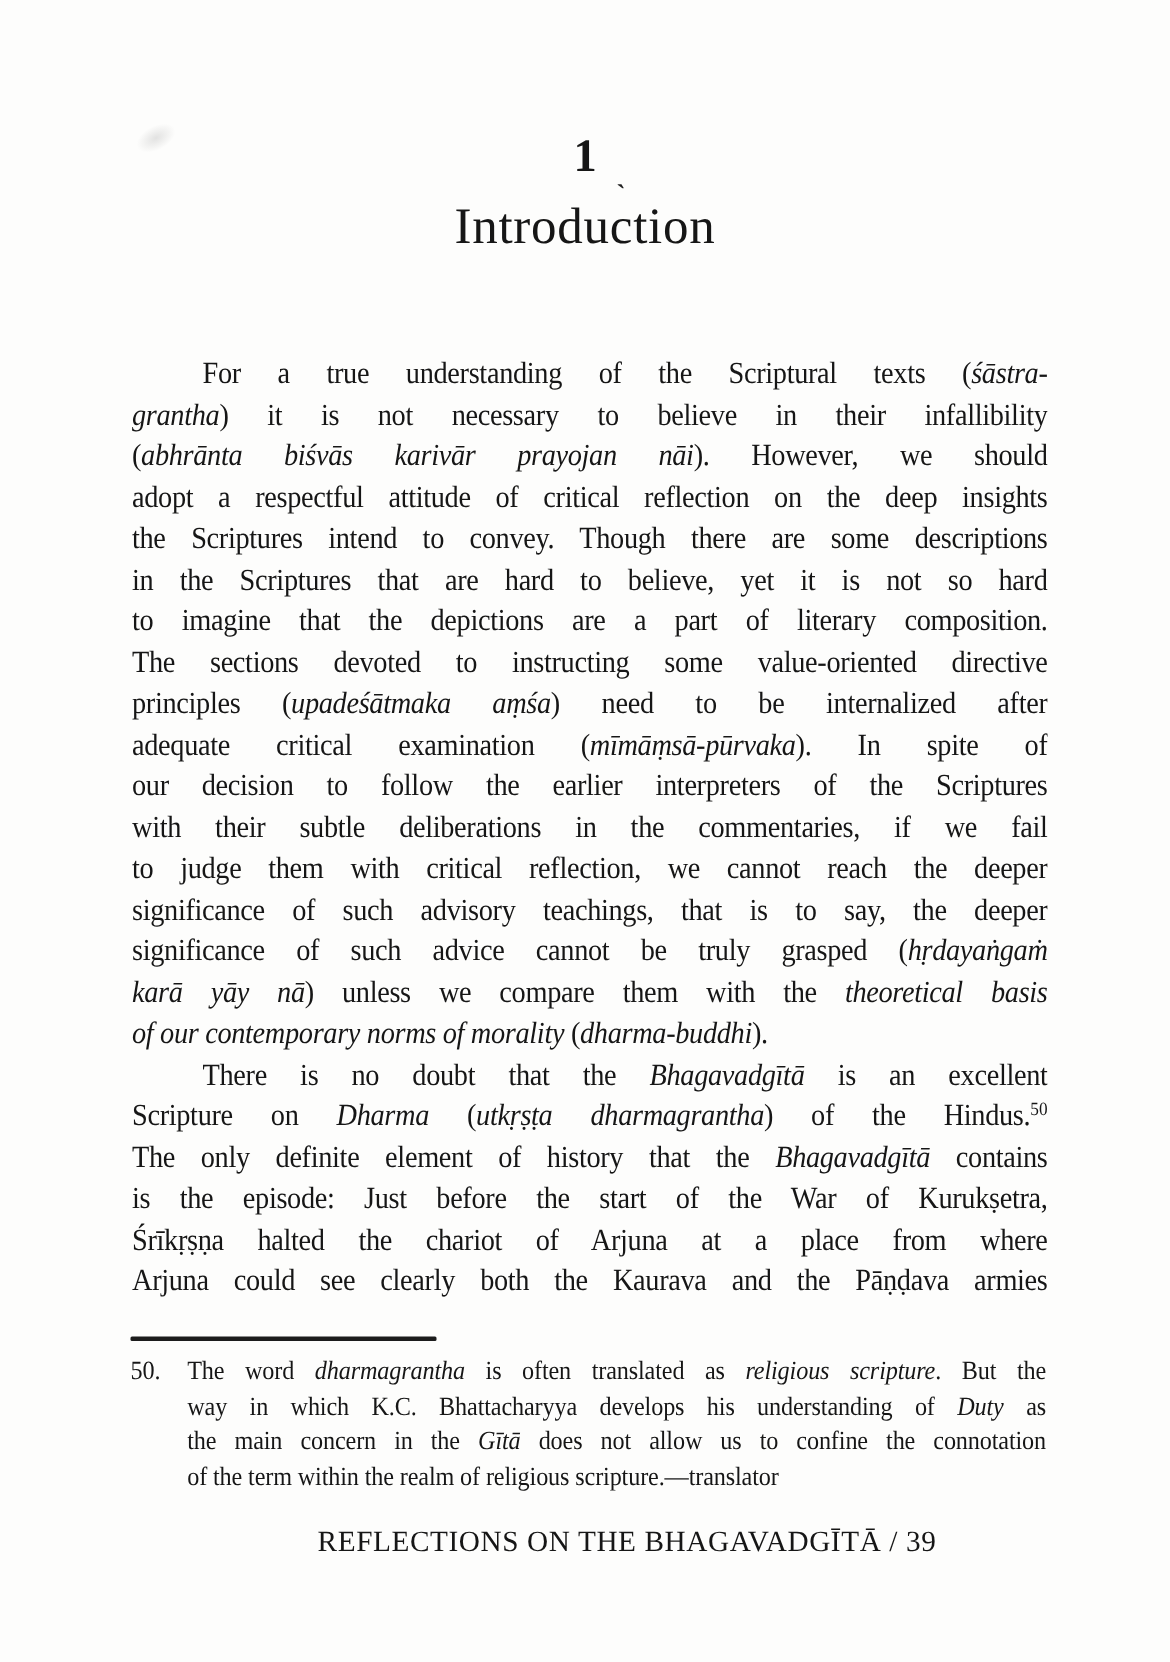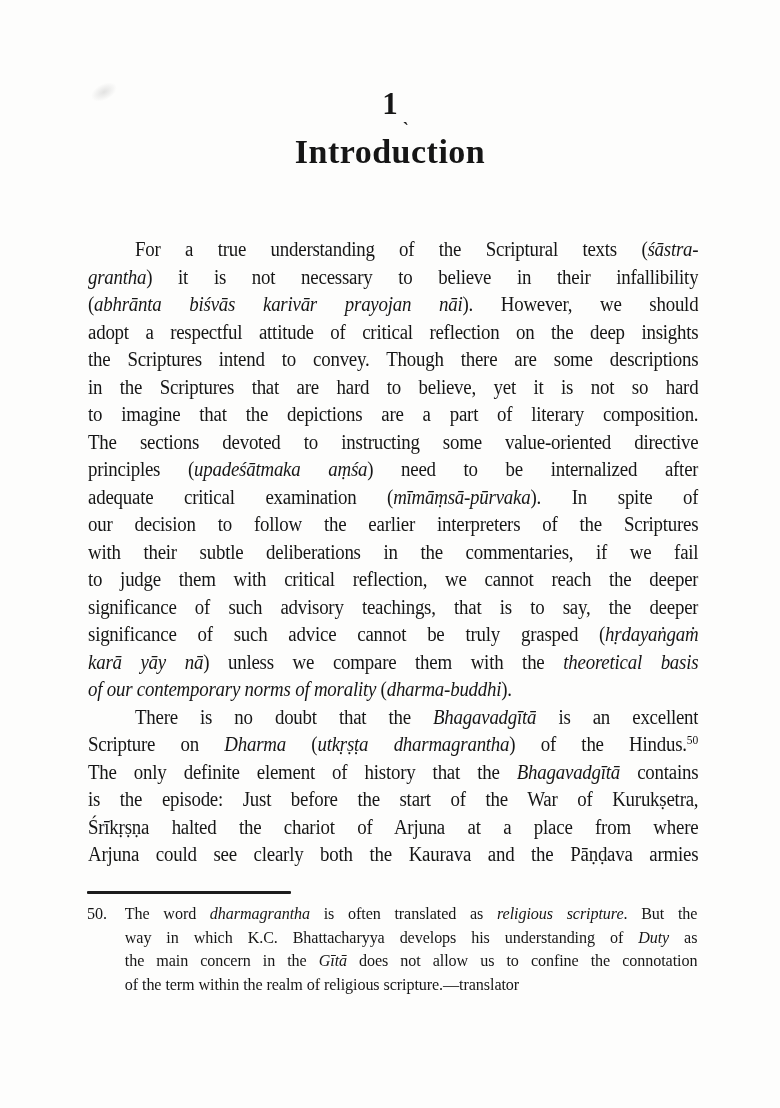--- a/index.html
+++ b/index.html
@@ -18,21 +18,21 @@
     background: radial-gradient(ellipse at center, rgba(130,130,130,0.22), rgba(130,130,130,0) 70%);
     transform: rotate(-28deg);
   }
 
   .chapnum {
     position: absolute; top: 87px; left: 0; width: 100%;
     text-align: center; font-size: 31px; font-weight: bold; line-height: 34px;
   }
   .titlewrap {
     position: absolute; top: 131px; left: 0; width: 100%;
-    text-align: center; font-size: 34px; font-weight: bold; line-height: 42px;
+    text-align: center; font-size: 34px; font-weight: normal; line-height: 42px;
     letter-spacing: 0.5px;
   }
   .titleinner { position: relative; display: inline-block; }
   .accent {
     position: absolute; top: -7px; left: 108px;
     font-size: 18px; font-weight: bold; line-height: 10px; color: #222;
   }
   .accent::after { content: "ˋ"; }
 
   .bodytext {
@@ -120,14 +120,15 @@
   <div class="footnote">
     <div class="fnmark">50.</div>
     <div class="fnlines" id="fn-lines">
         <div class="line"><span>The word </span><span class="it">dharmagrantha</span><span> is often translated as </span><span class="it">religious scripture</span><span>. But the</span></div>
         <div class="line"><span>way in which K.C. Bhattacharyya develops his understanding of </span><span class="it">Duty</span><span> as</span></div>
         <div class="line"><span>the main concern in the </span><span class="it">Gītā</span><span> does not allow us to confine the connotation</span></div>
         <div class="line no-j"><span>of the term within the realm of religious scripture.—translator</span></div>
       </div>
   </div>
 
+  <div class="footer">REFLECTIONS ON THE BHAGAVADGĪTĀ / 39</div>
 
 </div>
 
 </body></html>

